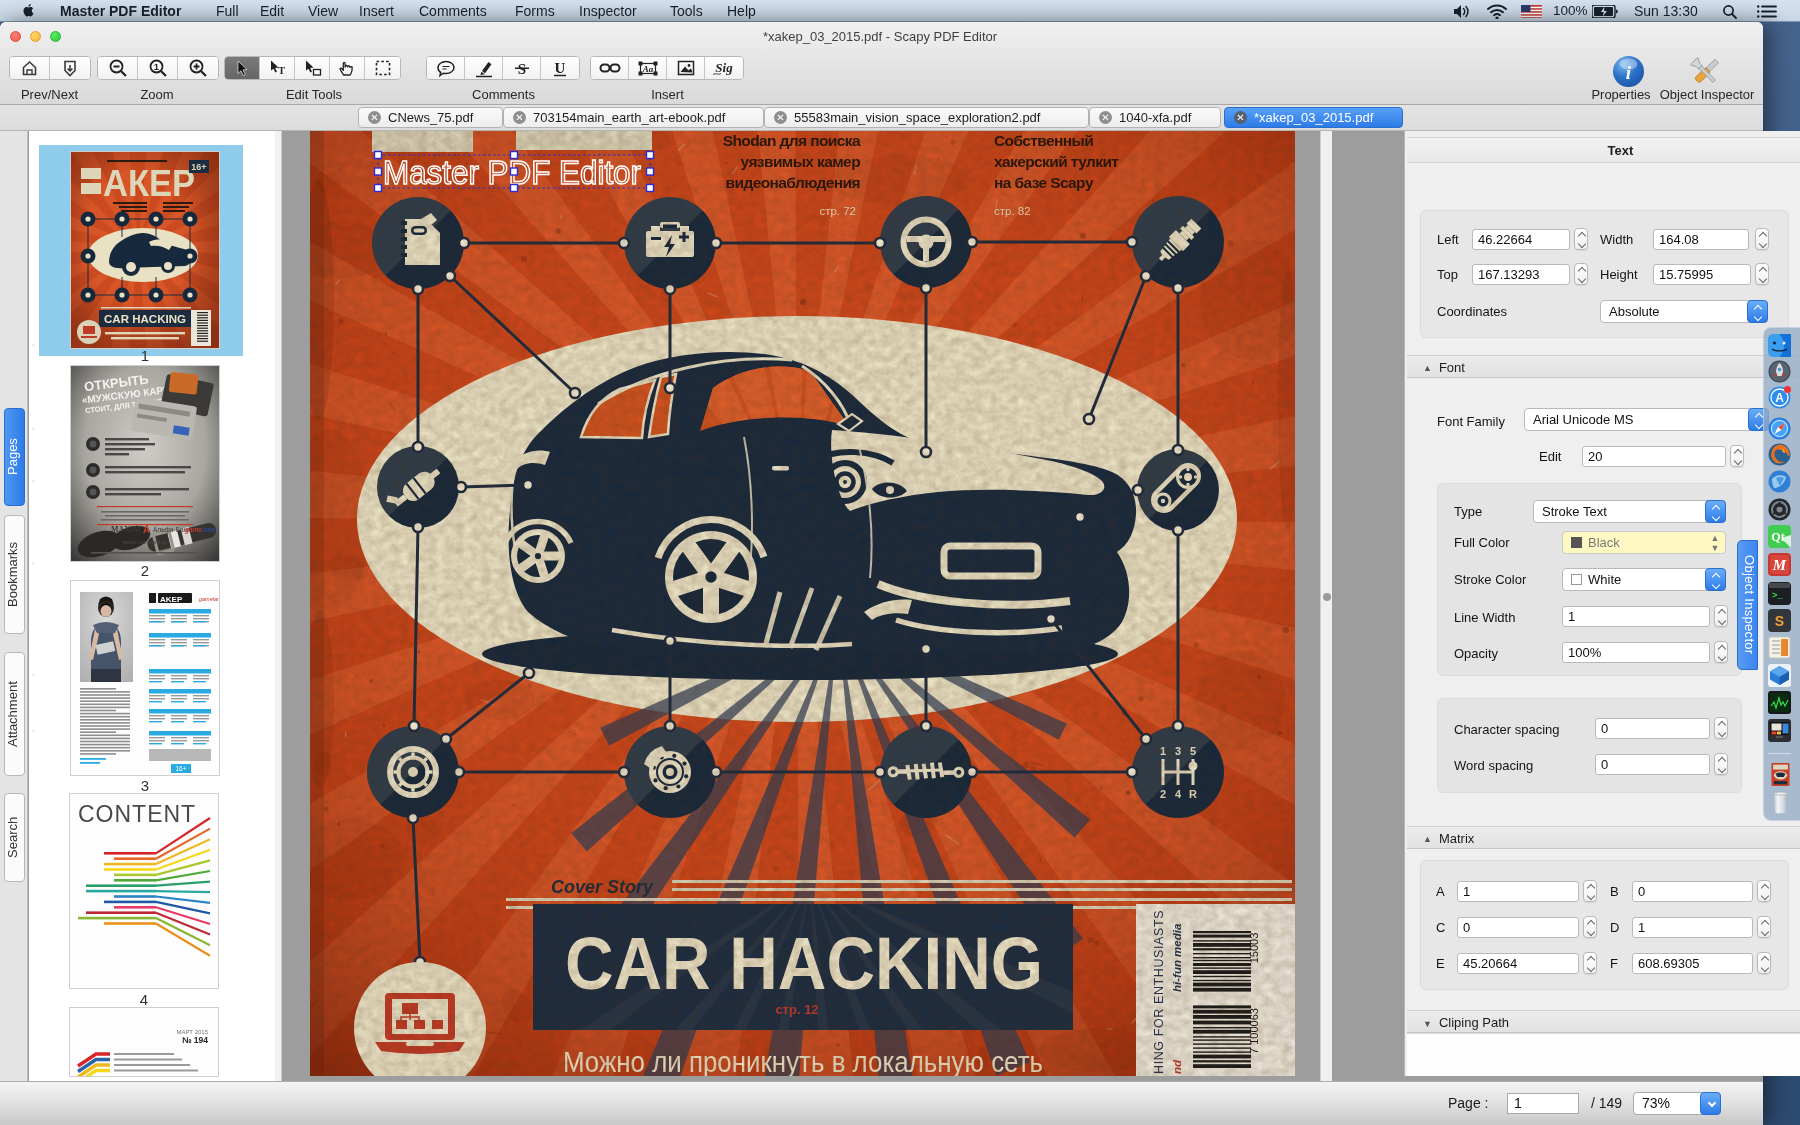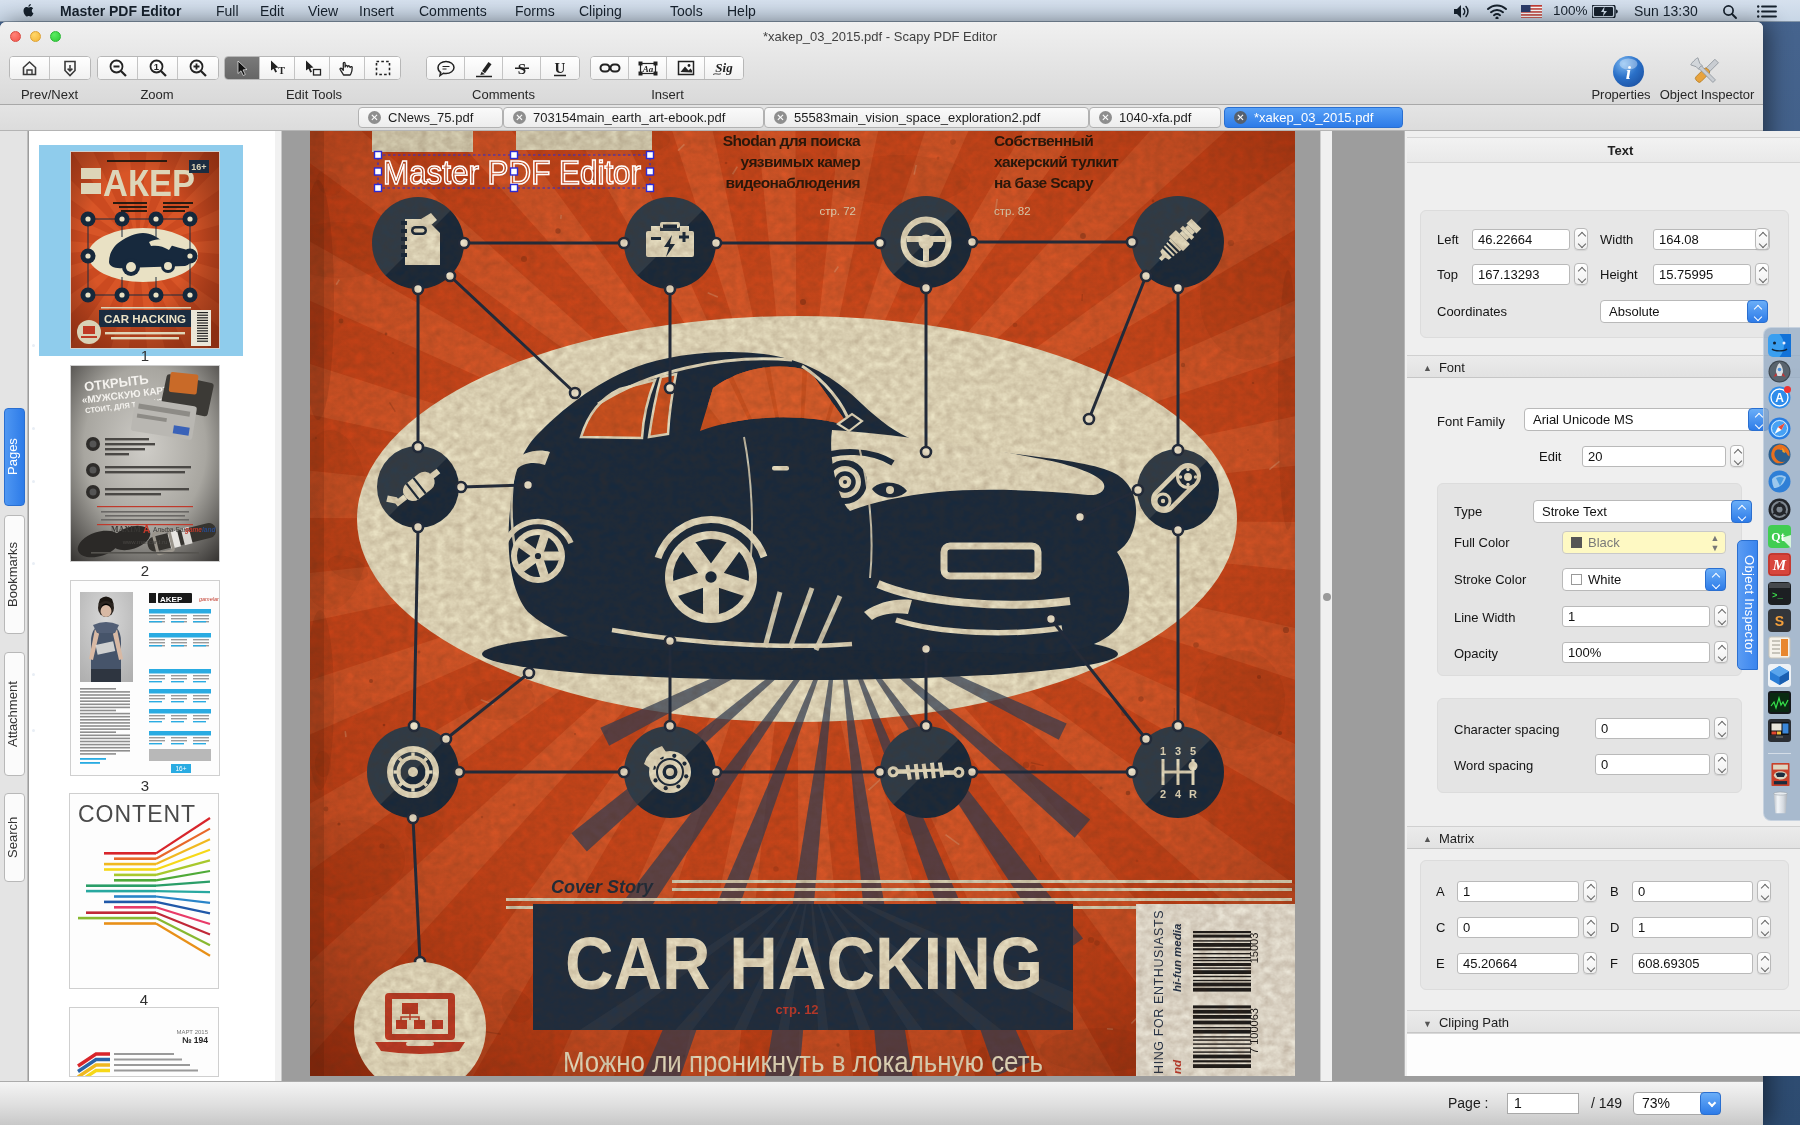--- a/index.html
+++ b/index.html
@@ -68,21 +68,21 @@
  <svg class="abs" style="left:22px;top:3px" width="16" height="17" viewBox="0 0 16 17">
       <path fill="#17222e" d="M8.3 4.2c.8-1 2-1.7 3-1.7.1 1.1-.3 2.2-1 3-.7.9-1.9 1.6-3 1.5-.2-1 .4-2.1 1-2.8zM11.6 7.4c-1.7-.1-3.1 1-3.9 1-.8 0-2-1-3.3-.9-1.7 0-3.3 1-4.1 2.5-1.8 3.1-.5 7.6 1.2 10.1.8 1.2 1.8 2.6 3.1 2.5 1.3 0 1.7-.8 3.2-.8s1.9.8 3.3.8c1.3 0 2.2-1.2 3-2.4.9-1.4 1.3-2.7 1.3-2.8 0 0-2.6-1-2.6-4 0-2.5 2-3.6 2.1-3.7-1.1-1.7-2.9-2.2-3.3-2.3z" transform="scale(.62) translate(3 -1)"></path>
     </svg>
  <span class="mi" style="left:60px;font-weight:bold">Master PDF Editor</span>
  <span class="mi" style="left:216px">Full</span>
  <span class="mi" style="left:260px">Edit</span>
  <span class="mi" style="left:308px">View</span>
  <span class="mi" style="left:359px">Insert</span>
  <span class="mi" style="left:419px">Comments</span>
  <span class="mi" style="left:515px">Forms</span>
- <span class="mi" style="left:579px">Cliping</span>
+ <span class="mi" style="left:579px">Inspector</span>
  <span class="mi" style="left:670px">Tools</span>
  <span class="mi" style="left:727px">Help</span>
  <svg class="abs" style="left:1454px;top:4px" width="24" height="15" viewBox="0 0 24 15">
       <g fill="#17222e">
         <path d="M0 5h3l4-4v13l-4-4H0z"></path>
         <path d="M9.5 4.5a4.4 4.4 0 0 1 0 6" fill="none" stroke="#17222e" stroke-width="1.5" stroke-linecap="round"></path>
         <path d="M12 2.5a7.4 7.4 0 0 1 0 10" fill="none" stroke="#17222e" stroke-width="1.5" stroke-linecap="round"></path>
       </g>
     </svg>
  <svg class="abs" style="left:1486px;top:4px" width="22" height="15" viewBox="0 0 22 15">
@@ -1295,39 +1295,39 @@
    <div id="canvtrack">
         <div style="position:absolute;left:2px;top:462px;width:8px;height:8px;border-radius:50%;background:#9a9a9a"></div>
       </div>
    <div id="panel">
     <div class="phead" style="top:6px">Text</div>
     <div class="gbox" style="left:15px;top:79px;width:369px;height:128px"></div>
     <div class="plabel" style="left:32px;top:98px">Left</div>
     <div class="pfield" style="left:67px;top:98px;width:98px">46.22664</div>
     <div class="stepper" style="left:169px;top:97px"></div>
     <div class="plabel" style="left:195px;top:98px">Width</div>
-    <div class="pfield" style="left:248px;top:98px;width:117px">164.08</div>
+    <div class="pfield" style="left:248px;top:98px;width:96px">164.08</div>
     <div class="stepper" style="left:350px;top:97px"></div>
     <div class="plabel" style="left:32px;top:133px">Top</div>
     <div class="pfield" style="left:67px;top:133px;width:98px">167.13293</div>
     <div class="stepper" style="left:169px;top:132px"></div>
     <div class="plabel" style="left:195px;top:133px">Height</div>
     <div class="pfield" style="left:248px;top:133px;width:98px">15.75995</div>
     <div class="stepper" style="left:350px;top:132px"></div>
     <div class="plabel" style="left:32px;top:170px">Coordinates</div>
     <div class="combo" style="left:195px;top:169px;width:168px">Absolute<span class="cbtn cchev"></span></div>
     <div class="sechead" style="top:224px"><span class="tri">▲</span>Font</div>
     <div class="plabel" style="left:32px;top:280px">Font Family</div>
     <div class="combo" style="left:119px;top:277px;width:245px">Arial Unicode MS<span class="cbtn cchev"></span></div>
     <div class="plabel" style="left:134px;top:315px">Edit</div>
     <div class="pfield" style="left:177px;top:315px;width:144px">20</div>
     <div class="stepper" style="left:325px;top:314px"></div>
     <div class="gbox" style="left:32px;top:352px;width:305px;height:193px;background:#e4e4e4"></div>
     <div class="plabel" style="left:49px;top:370px">Type</div>
-    <div class="combo" style="left:128px;top:369px;width:219px">Stroke Text<span class="cbtn cchev"></span></div>
+    <div class="combo" style="left:128px;top:369px;width:193px">Stroke Text<span class="cbtn cchev"></span></div>
     <div class="plabel" style="left:49px;top:401px">Full Color</div>
     <div class="combo dis" style="left:157px;top:400px;width:164px"><span style="display:inline-block;width:11px;height:11px;background:#555;margin-right:6px;vertical-align:-1px"></span>Black<span class="gbtn">▲<br>▼</span></div>
     <div class="plabel" style="left:49px;top:438px">Stroke Color</div>
     <div class="combo" style="left:157px;top:437px;width:164px"><span style="display:inline-block;width:11px;height:11px;background:#fff;border:1px solid #999;margin-right:6px;vertical-align:-1px"></span>White<span class="cbtn cchev"></span></div>
     <div class="plabel" style="left:49px;top:476px">Line Width</div>
     <div class="pfield" style="left:157px;top:475px;width:148px">1</div>
     <div class="stepper" style="left:309px;top:474px"></div>
     <div class="plabel" style="left:49px;top:512px">Opacity</div>
     <div class="pfield" style="left:157px;top:511px;width:148px">100%</div>
     <div class="stepper" style="left:309px;top:510px"></div>

